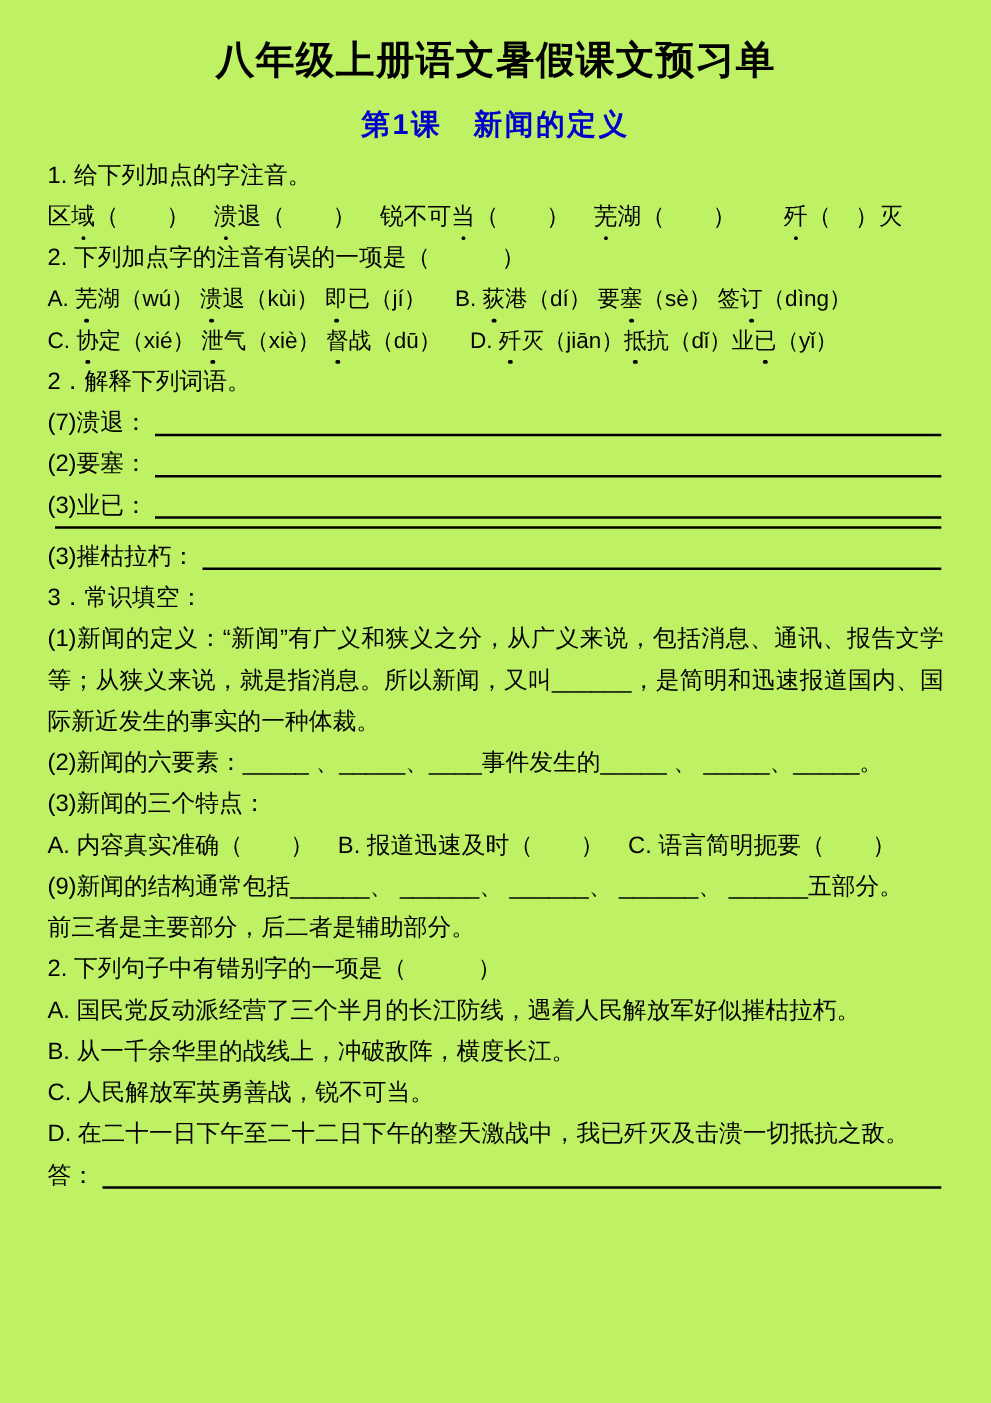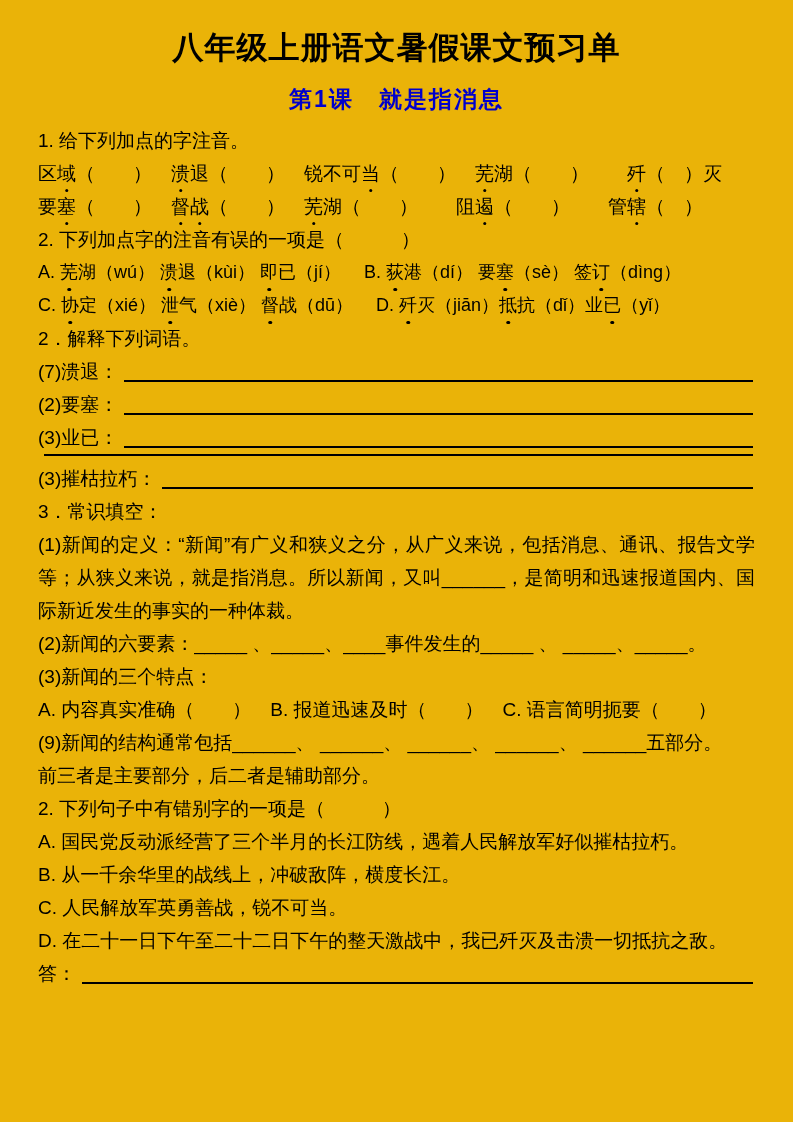--- a/index.html
+++ b/index.html
@@ -57,27 +57,26 @@
     bottom:-2px;
     width:3.5px;
     height:3.5px;
     border-radius:50%;
     background:#000;
   }
 </style>
 </head>
 <body>
 
-<div class="page" style="background: #eab308;">
+<div class="page" style="background: #bef264;">
   <div class="doc-title">八年级上册语文暑假课文预习单</div>
-  <div class="lesson-title" style="color: rgb(0, 0, 204);">第1课　就是指消息</div>
+  <div class="lesson-title" style="color: rgb(0, 0, 204);">第1课　新闻的定义</div>
   <div>
       <div class="ln"><span class="lbl">1. 给下列加点的字注音。</span></div>
       <div class="ln"><span class="lbl">区</span><span class="dt">域</span><span class="lbl">（　　）　</span><span class="dt">溃</span><span class="lbl">退（　　）　锐不可</span><span class="dt">当</span><span class="lbl">（　　）　</span><span class="dt">芜</span><span class="lbl">湖（　　）　　</span><span class="dt">歼</span><span class="lbl">（　）灭</span></div>
-      <div class="ln"><span class="lbl">要</span><span class="dt">塞</span><span class="lbl">（　　）　</span><span class="dt">督</span><span class="dt">战</span><span class="lbl">（　　）　</span><span class="dt">芜</span><span class="lbl">湖（　　）　　阻</span><span class="dt">遏</span><span class="lbl">（　　）　　管</span><span class="dt">辖</span><span class="lbl">（　）</span></div>
       <div class="ln"><span class="lbl">2. 下列加点字的注音有误的一项是（　　　）</span></div>
       <div class="ln sm"><span class="lbl">A. </span><span class="dt">芜</span><span class="lbl">湖（wú） </span><span class="dt">溃</span><span class="lbl">退（kùi） </span><span class="dt">即</span><span class="lbl">已（jí）　 B. </span><span class="dt">荻</span><span class="lbl">港（dí） 要</span><span class="dt">塞</span><span class="lbl">（sè） 签</span><span class="dt">订</span><span class="lbl">（dìng）</span></div>
       <div class="ln sm"><span class="lbl">C. </span><span class="dt">协</span><span class="lbl">定（xié） </span><span class="dt">泄</span><span class="lbl">气（xiè） </span><span class="dt">督</span><span class="lbl">战（dū）　 D. </span><span class="dt">歼</span><span class="lbl">灭（jiān）</span><span class="dt">抵</span><span class="lbl">抗（dǐ）业</span><span class="dt">已</span><span class="lbl">（yǐ）</span></div>
       <div class="ln"><span class="lbl">2．解释下列词语。</span></div>
       <div class="ln flexline"><span class="lbl">(7)溃退：</span><span class="fill"></span></div>
       <div class="ln flexline"><span class="lbl">(2)要塞：</span><span class="fill"></span></div>
       <div class="ln flexline"><span class="lbl">(3)业已：</span><span class="fill"></span></div>
       <div class="ln flexline"><span class="fill"></span></div>
       <div class="ln flexline"><span class="lbl">(3)摧枯拉朽：</span><span class="fill"></span></div>
       <div class="ln"><span class="lbl">3．常识填空：</span></div>

